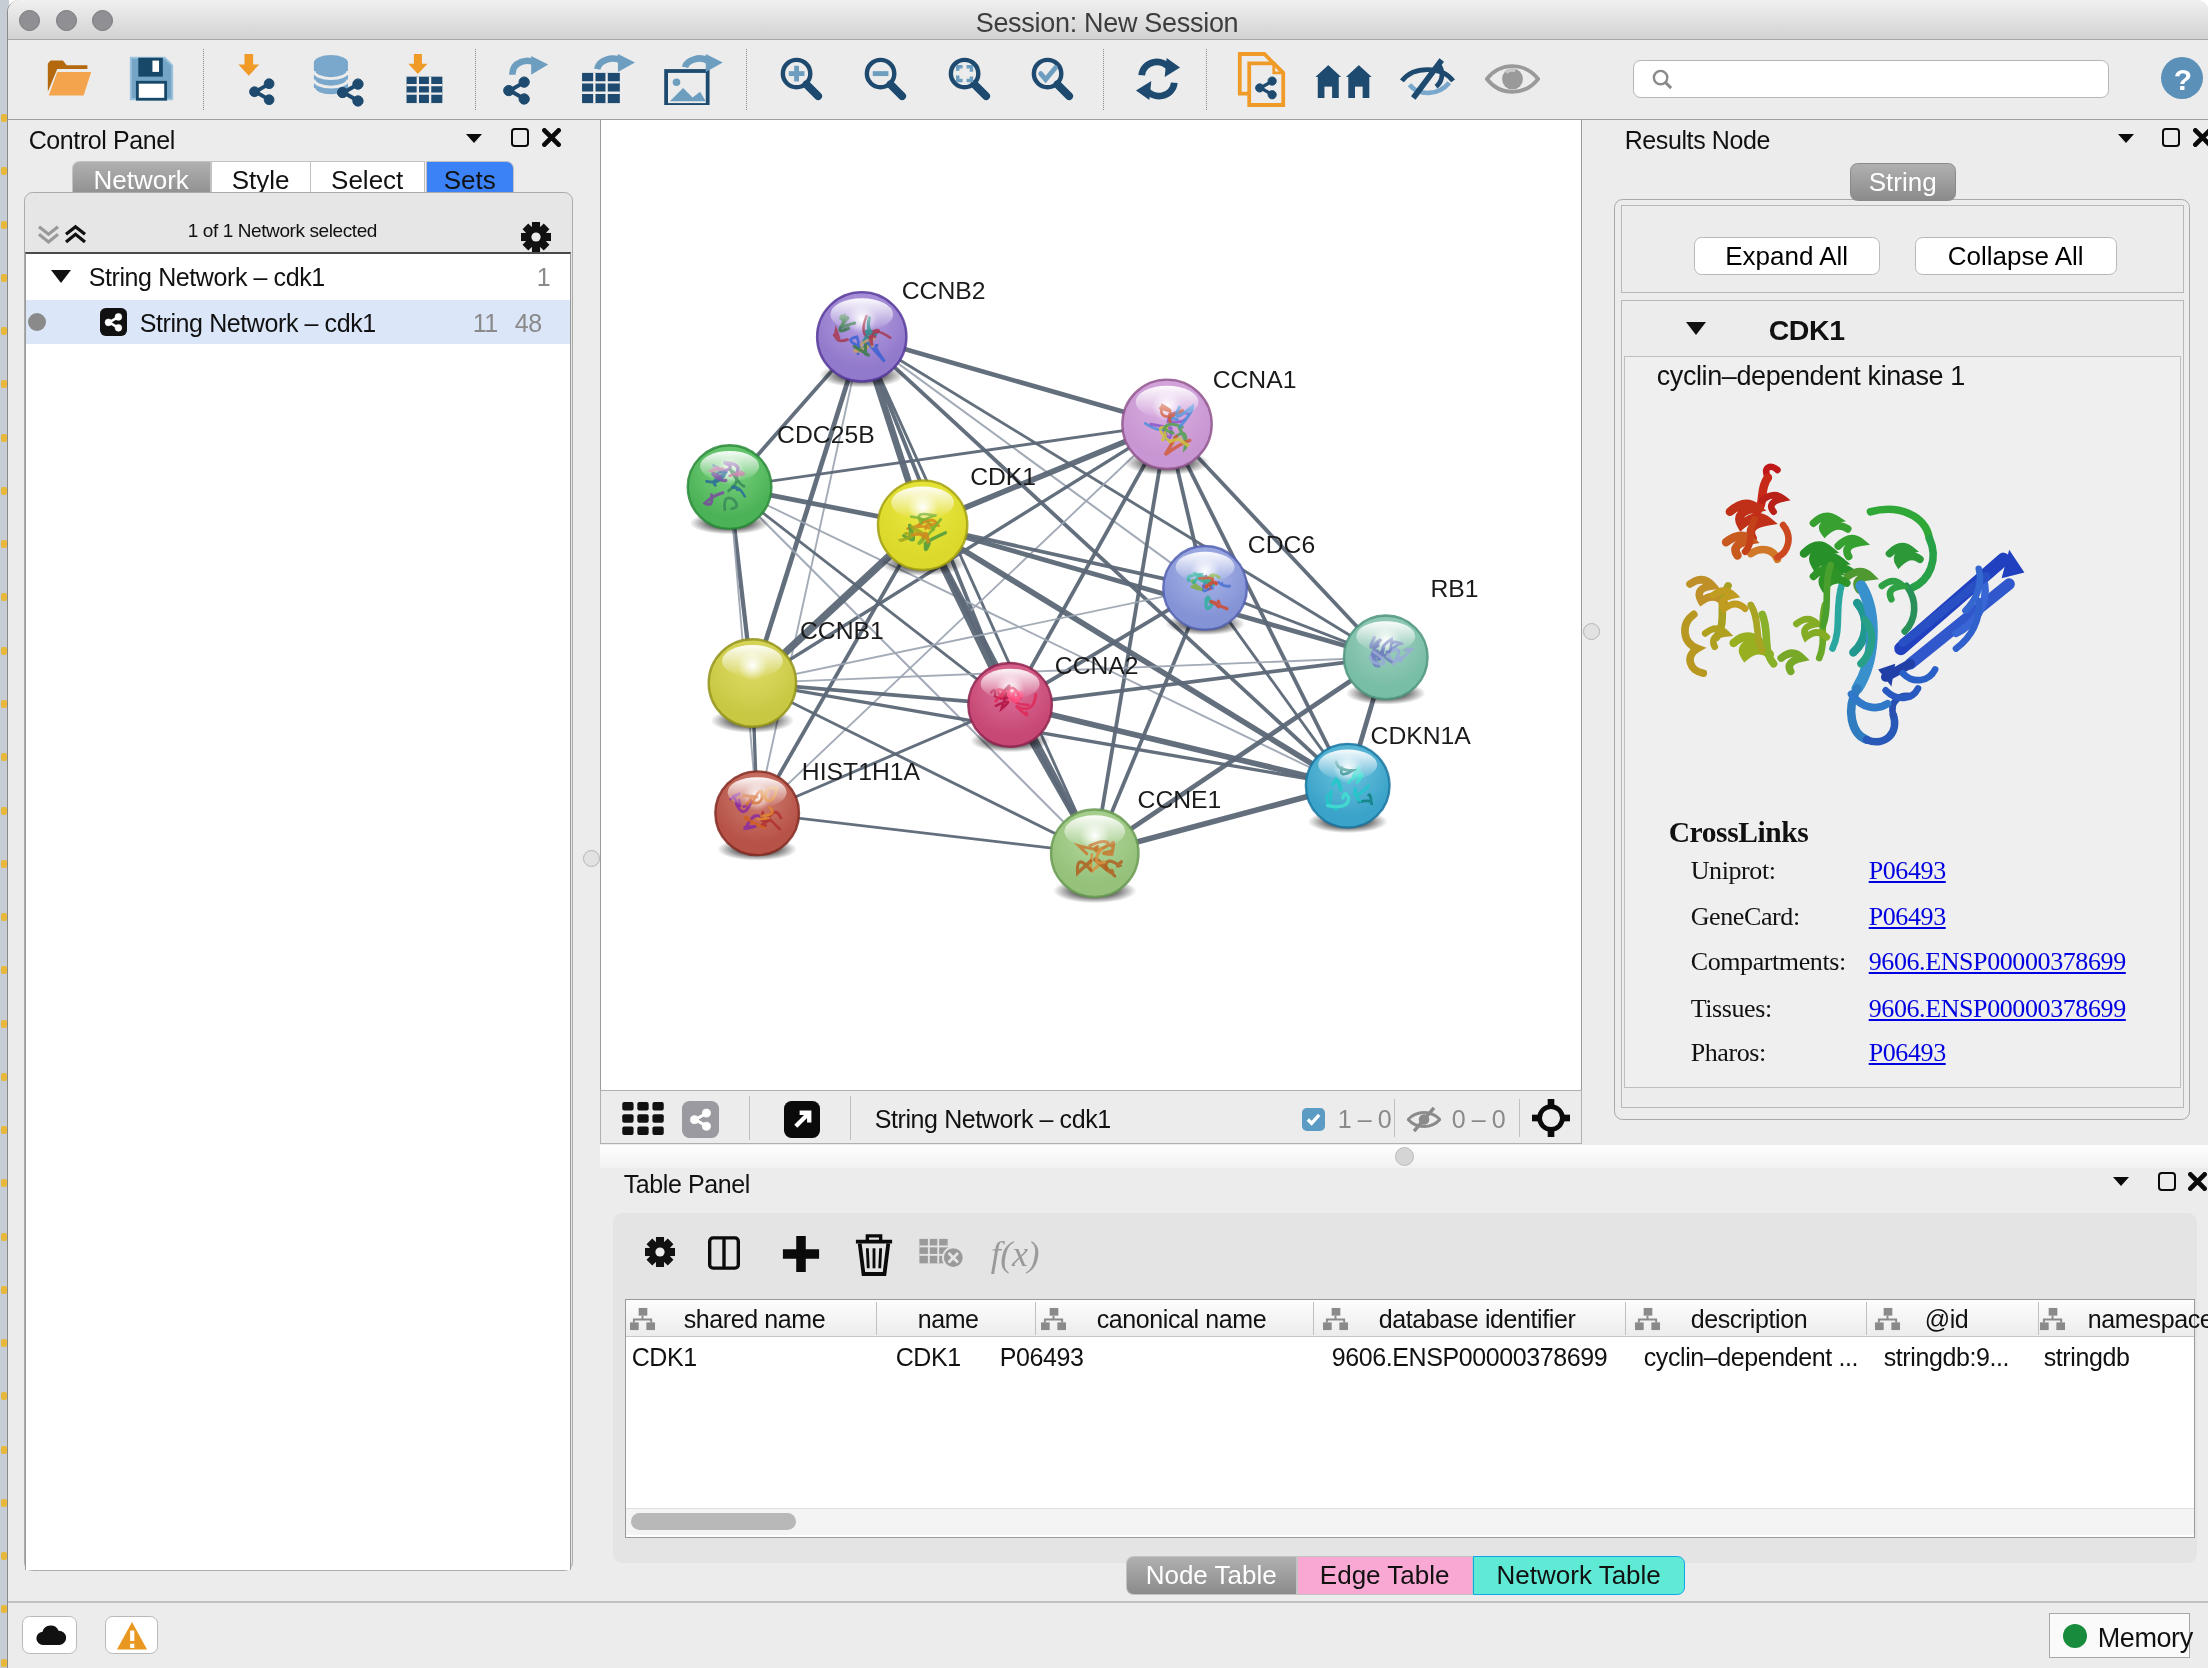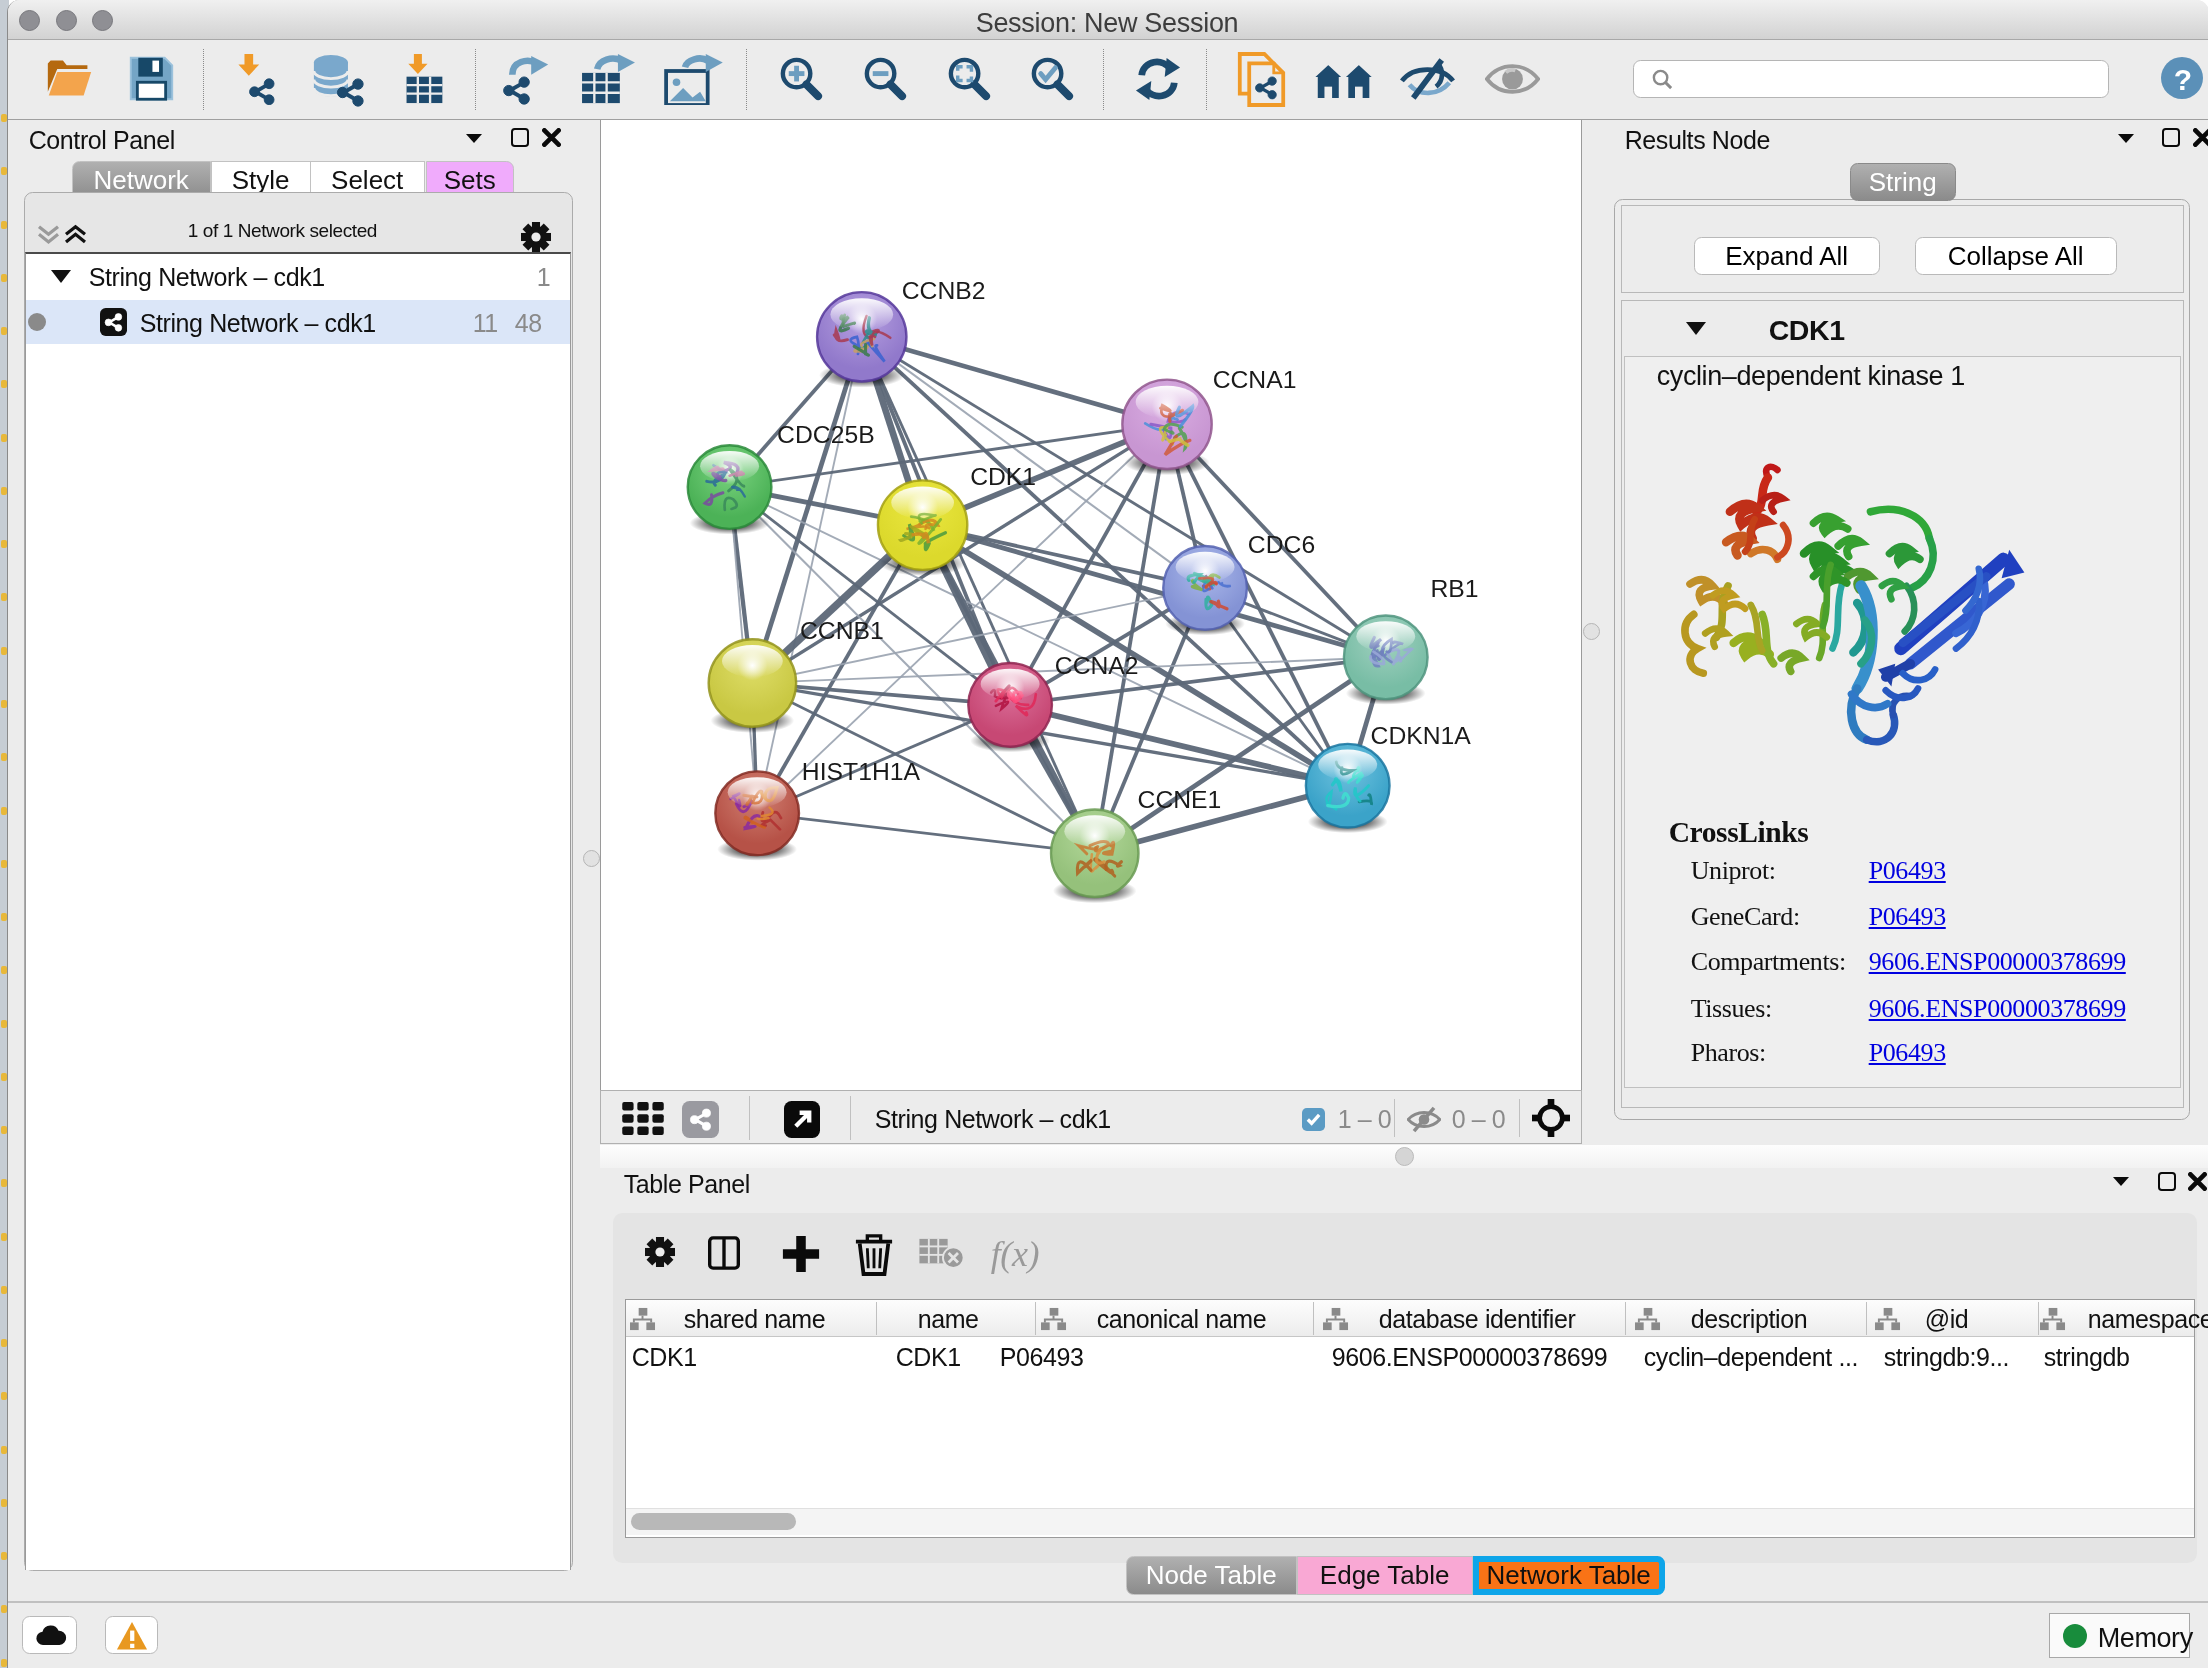--- a/index.html
+++ b/index.html
@@ -211,21 +211,21 @@
     </svg>
     <div class="txt" style="left:21px;top:126px;font-size:25px">Control Panel</div>
     <div style="position:absolute;left:458px;top:134px;width:0;height:0;border-left:8px solid transparent;border-right:8px solid transparent;border-top:9.5px solid #0a0a0a"></div>
     <div style="position:absolute;left:503px;top:128px;width:18px;height:19px;border:2.9px solid #0a0a0a;border-radius:3.8px"></div>
     <svg style="position:absolute;left:534px;top:128px" width="19" height="19" viewBox="0 0 24 24">
       <path d="M3 3 L21 21 M21 3 L3 21" stroke="#0a0a0a" stroke-width="6" stroke-linecap="round"></path>
     </svg>
     <div class="abs seg-sel" style="left:64px;top:161px;width:139px;height:39px;border:1px solid #c2c2c2;border-radius:7.6px 0 0 7.6px;display:flex;align-items:center;justify-content:center;font-size:26px">Network</div>
     <div class="abs " style="left:203px;top:161px;width:100px;height:39px;background:#fff;color:#111;border:1px solid #c2c2c2;border-radius:0;display:flex;align-items:center;justify-content:center;font-size:26px">Style</div>
     <div class="abs " style="left:302px;top:161px;width:115px;height:39px;background:#fff;color:#111;border:1px solid #c2c2c2;border-radius:0;display:flex;align-items:center;justify-content:center;font-size:26px">Select</div>
-    <div class="abs " style="left:418px;top:161px;width:88px;height:39px;background:#f0abfc;color:#111;border:1px solid #c2c2c2;border-radius:0 7.6px 7.6px 0;display:flex;align-items:center;justify-content:center;font-size:26px">Sets</div>
+    <div class="abs " style="left:418px;top:161px;width:88px;height:39px;background:#3b82f6;color:#111;border:1px solid #c2c2c2;border-radius:0 7.6px 7.6px 0;display:flex;align-items:center;justify-content:center;font-size:26px">Sets</div>
     <div class="abs" style="left:16px;top:192px;width:549px;height:1379px;background:#e6e6e6;border:1.9px solid #ababab;border-radius:8.6px"></div>
     <svg class="abs" style="left:27.6px;top:221px" width="27" height="28.5" viewBox="0 0 28 30">
       <g fill="none" stroke="#9a9a9a" stroke-width="3.4">
         <path d="M4 6 L14 14 L24 6"></path>
         <path d="M4 14 L14 22 L24 14"></path>
       </g>
     </svg>
     <svg class="abs" style="left:54px;top:221px" width="27" height="28.5" viewBox="0 0 28 30">
       <g fill="none" stroke="#111" stroke-width="3.4">
         <path d="M4 14 L14 6 L24 14"></path>
@@ -805,21 +805,21 @@
     <div class="txt" style="left:888px;top:1343px;font-size:25px">CDK1</div>
     <div class="txt" style="left:992px;top:1343px;font-size:25px">P06493</div>
     <div class="txt" style="left:1324px;top:1343px;font-size:25px">9606.ENSP00000378699</div>
     <div class="txt" style="left:1636px;top:1343px;font-size:25px">cyclin–dependent ...</div>
     <div class="txt" style="left:1876px;top:1343px;font-size:25px">stringdb:9...</div>
     <div class="txt" style="left:2036px;top:1343px;font-size:25px">stringdb</div>
     <div class="abs" style="left:618px;top:1508px;width:1568px;height:27px;background:#f4f4f4;border-top:1px solid #e0e0e0"></div>
     <div class="abs" style="left:623px;top:1513px;width:165px;height:17px;background:#b8b8b8;border-radius:8.6px"></div>
     <div class="abs seg-sel" style="left:1118px;top:1556px;width:171px;height:39px;border:1px solid #c2c2c2;border-radius:7.6px 0 0 7.6px;display:flex;align-items:center;justify-content:center;font-size:26px">Node Table</div>
     <div class="abs " style="left:1289px;top:1556px;width:176px;height:39px;background:#f9a8d4;color:#111;border:1px solid #c2c2c2;border-radius:0;display:flex;align-items:center;justify-content:center;font-size:26px">Edge Table</div>
-    <div class="abs " style="left:1465px;top:1556px;width:192px;height:39px;background:#f97316;color:#111;border:6px solid #0ea5e9;border-radius:0 7.6px 7.6px 0;display:flex;align-items:center;justify-content:center;font-size:26px">Network Table</div>
+    <div class="abs " style="left:1465px;top:1556px;width:212px;height:39px;background:#5eead4;color:#111;border:1px solid #0ea5e9;border-radius:0 7.6px 7.6px 0;display:flex;align-items:center;justify-content:center;font-size:26px">Network Table</div>
     <div class="abs" style="left:0;top:1601px;width:2202px;height:1.9px;background:#c0c0c0"></div>
     <div class="abs graybtn" style="left:14.3px;top:1616px;width:55px;height:38px"></div>
     <svg class="abs" style="left:26px;top:1624px" width="34" height="23" viewBox="0 0 36 24">
       <path d="M10 22 a7 7 0 0 1 -1 -14 a9 9 0 0 1 17 -1 a6.5 6.5 0 0 1 1 15 z" fill="#111"></path>
     </svg>
     <div class="abs graybtn" style="left:97px;top:1616px;width:53px;height:38px"></div>
     <svg class="abs" style="left:108px;top:1621px" width="32" height="29.5" viewBox="0 0 34 31">
       <path d="M17 1 L33 30 H1 Z" fill="#e89820"></path>
       <rect x="15" y="10" width="4.5" height="11" fill="#fff"></rect>
       <rect x="15" y="24" width="4.5" height="4.5" fill="#fff"></rect>

